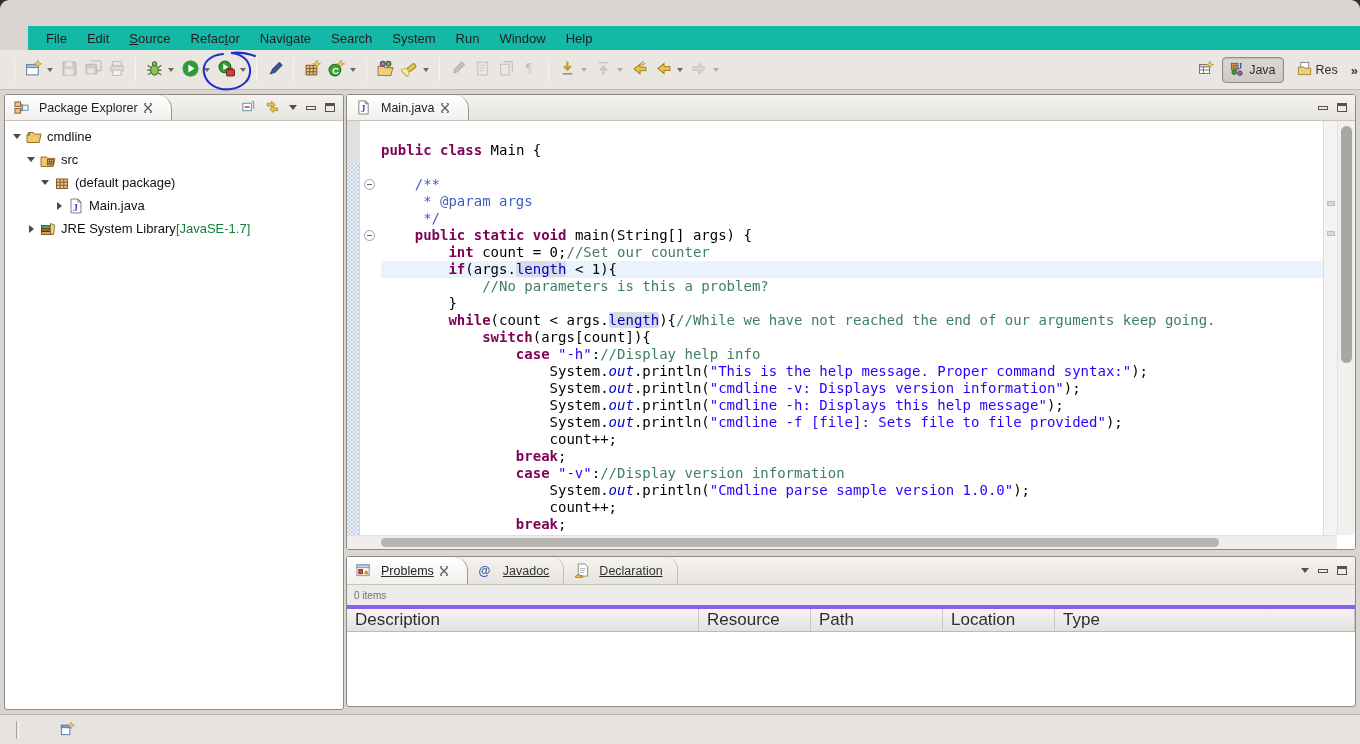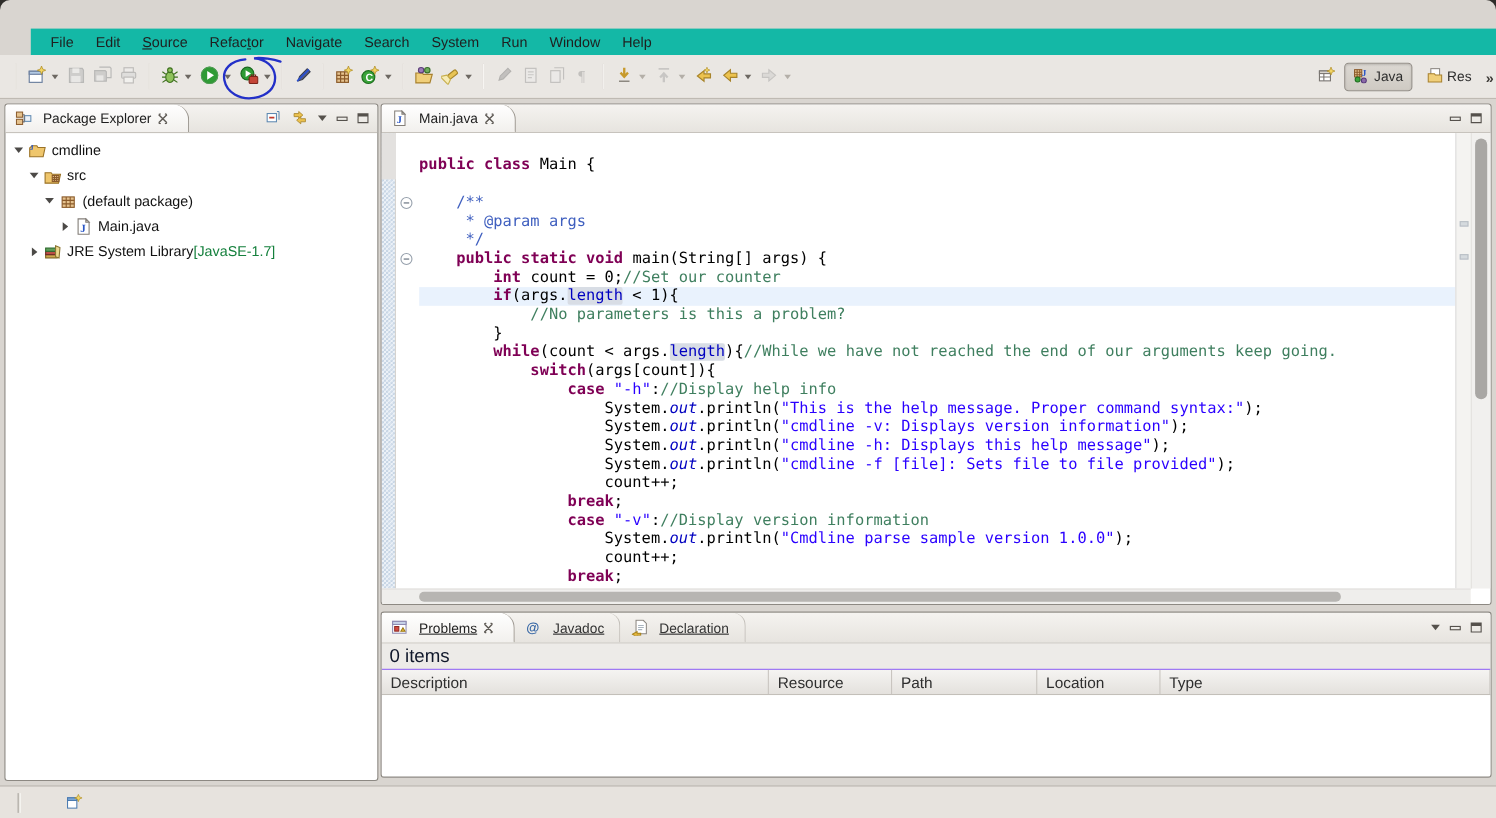--- a/index.html
+++ b/index.html
@@ -78,24 +78,24 @@
   .tok-s{color:#2a00ff;}
   .tok-f{color:#0000c0;font-style:italic;}
   .tok-o{color:#0000c0;background:#d8dde5;border-radius:2px;}
   .ovruler{position:absolute;right:18px;top:0;bottom:14px;width:14px;background:#f4f3f1;border-left:1px solid #ddd;}
   .ovmark{position:absolute;left:3px;width:8px;height:5px;background:#d5dade;border:1px solid #b9bfc6;}
   .vscroll{position:absolute;right:0;top:0;bottom:14px;width:18px;background:#f1f0ee;border-left:1px solid #e2e0dd;}
   .vthumb{position:absolute;left:3px;width:11px;border-radius:6px;background:#a9a7a4;}
   .hscroll{position:absolute;left:0;right:18px;bottom:0;height:14px;background:#efeeec;border-top:1px solid #e2e0dd;}
   .hthumb{position:absolute;top:2px;height:9px;border-radius:5px;background:#b7b5b2;}
   
-  .itemsbar{height:24px;background:#edebe8;border-bottom:1px solid #8b5cf6;display:flex;align-items:center;
-            padding-left:7px;font-size:17px;color:#0f172a;}
+  .itemsbar{height:24px;background:#edebe8;border-bottom:4px solid #8b5cf6;display:flex;align-items:center;
+            padding-left:7px;font-size:10px;color:#737373;}
   .thead{height:23px;background:linear-gradient(#f5f4f2,#e4e1dd);border-bottom:1px solid #bdb8b2;display:flex;}
-  .th{display:flex;align-items:center;padding-left:8px;font-size:14px;color:#2e2e2e;border-right:1px solid #c9c5c0;}
+  .th{display:flex;align-items:center;padding-left:8px;font-size:17px;color:#2e2e2e;border-right:1px solid #c9c5c0;}
   
   .statusbar{position:absolute;left:0;right:0;bottom:0;height:30px;background:#e7e3de;border-top:1px solid #b7b2ab;}
   .sash{position:absolute;left:16px;top:6px;width:3px;height:18px;border-left:1px solid #a9a49d;border-right:1px solid #f6f4f1;}
   .fastview{position:absolute;left:60px;top:7px;}
 </style>
 </head>
 <body>
 
 <div class="win">
 

